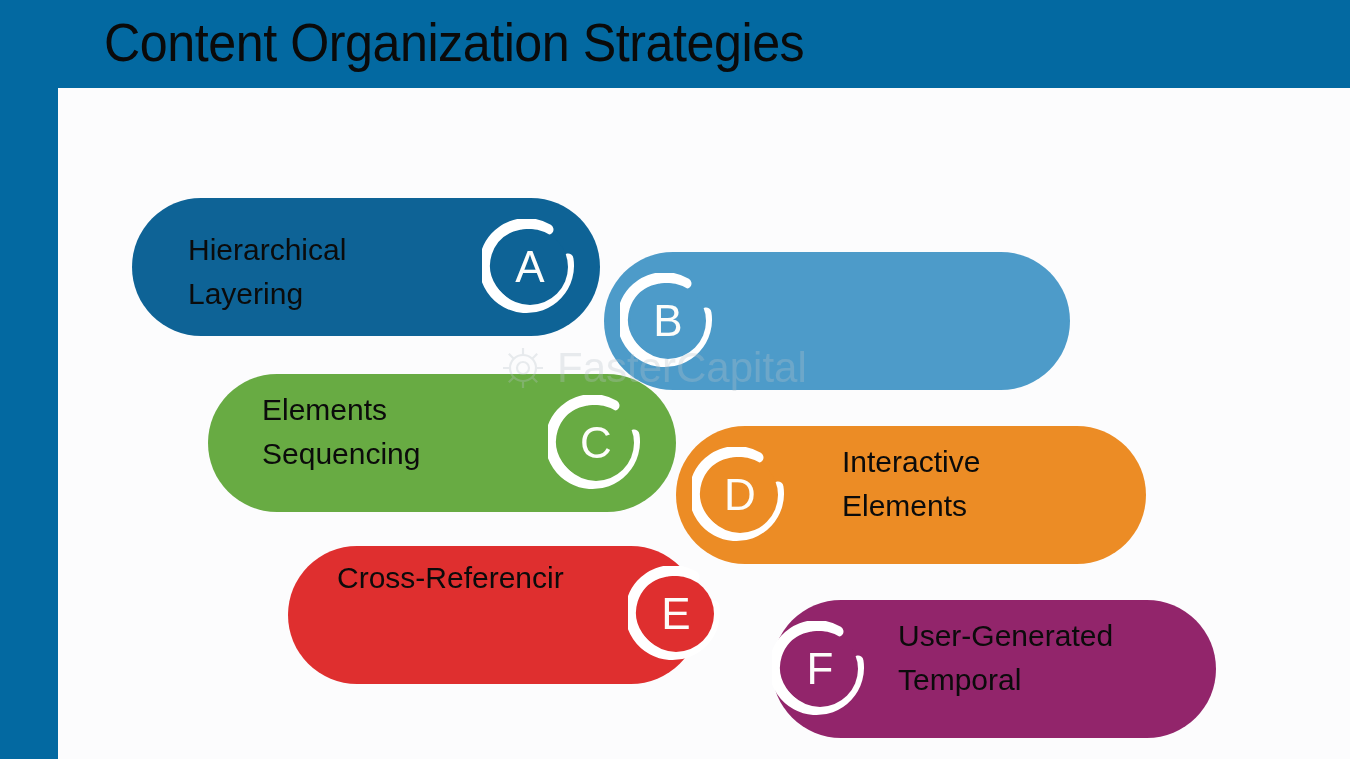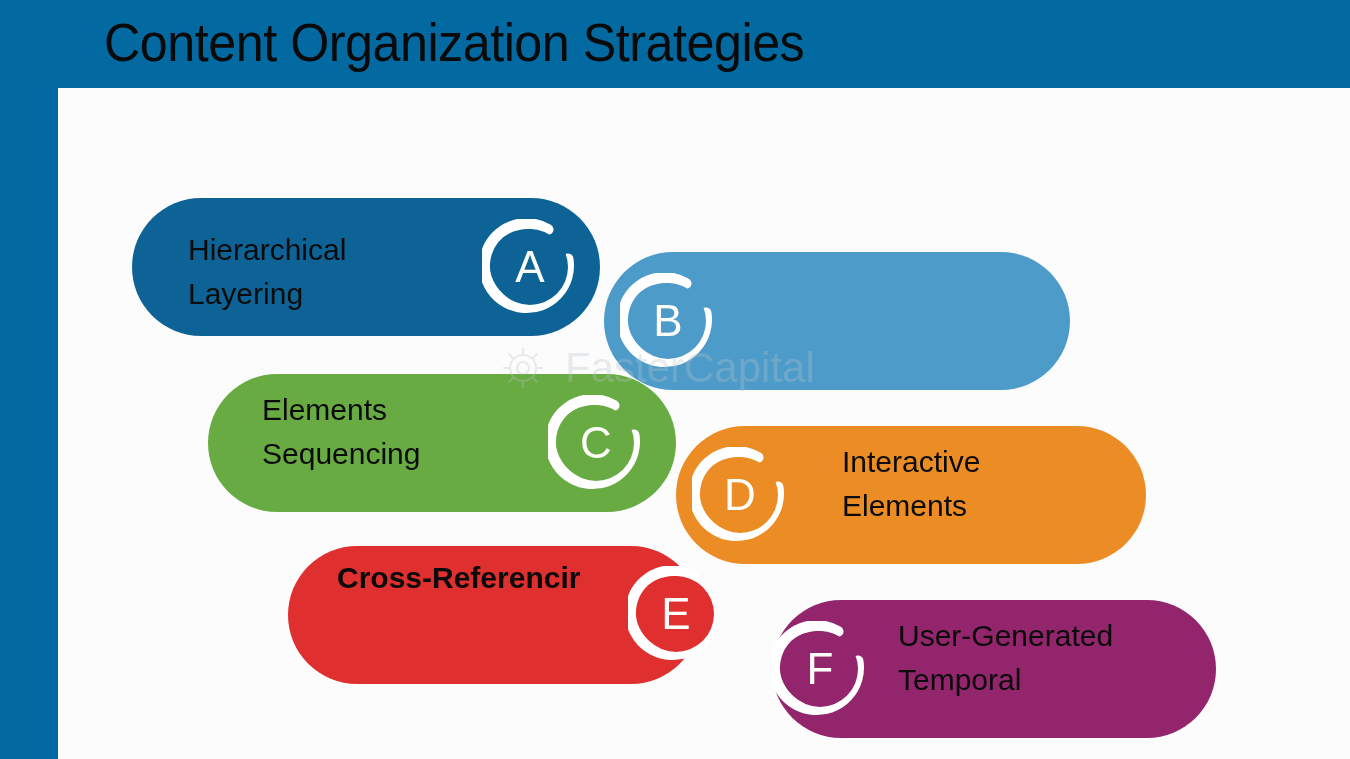--- a/index.html
+++ b/index.html
@@ -43,21 +43,21 @@
 
   
   #watermark {
     position: absolute;
     left: 497px;
     top: 340px;
     width: 380px;
     height: 56px;
     display: flex;
     align-items: center;
-    gap: 16px;
+    gap: 8px;
     opacity: 0.30;
     pointer-events: none;
   }
   #watermark .wm-text {
     font-size: 42px;
     color: #b9c3c9;
     font-family: "Liberation Sans", sans-serif;
     letter-spacing: 0px;
     white-space: nowrap;
   }
@@ -76,21 +76,20 @@
     font-size: 30px;
     line-height: 1.48;
     color: #0b0b0b;
     white-space: pre-line;
     font-family: "Liberation Sans", sans-serif;
     font-weight: 400;
   }
   .bar-label.clipped {
     white-space: nowrap;
     overflow: hidden;
-    font-weight: bold;
   }
 
   
   .badge {
     position: absolute;
     width: 96px;
     height: 96px;
   }
   .badge .disc {
     position: absolute;

